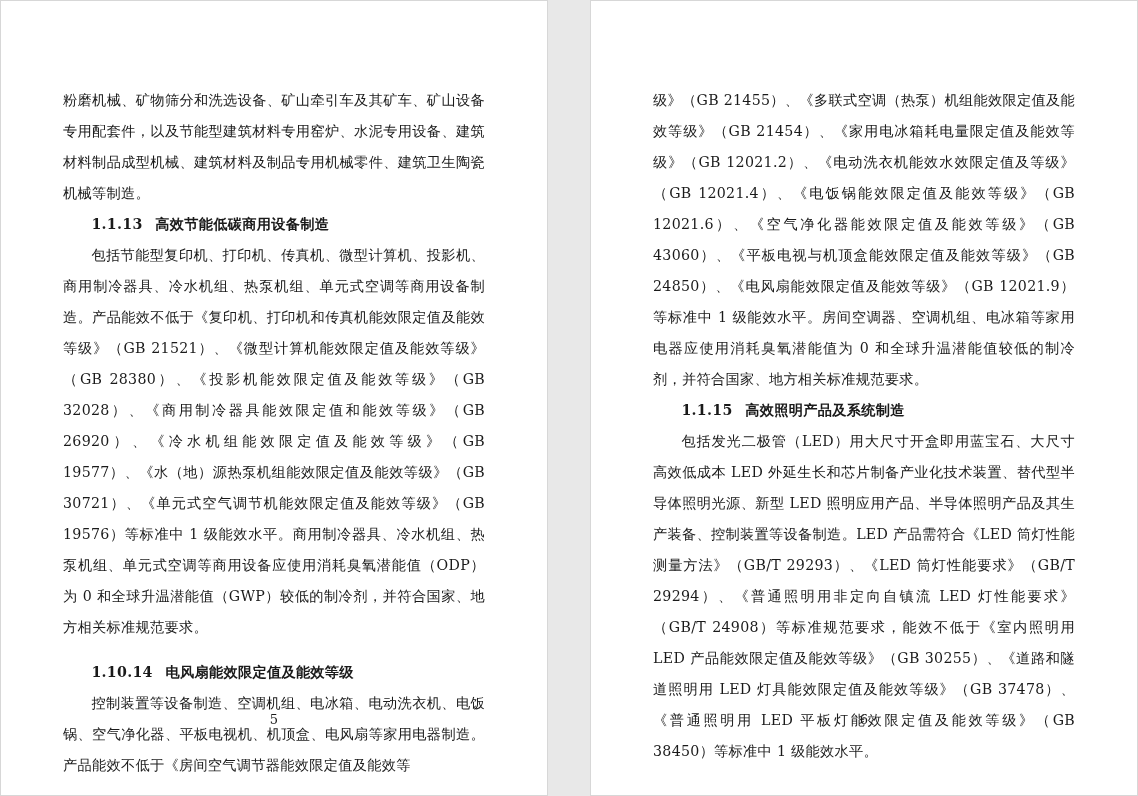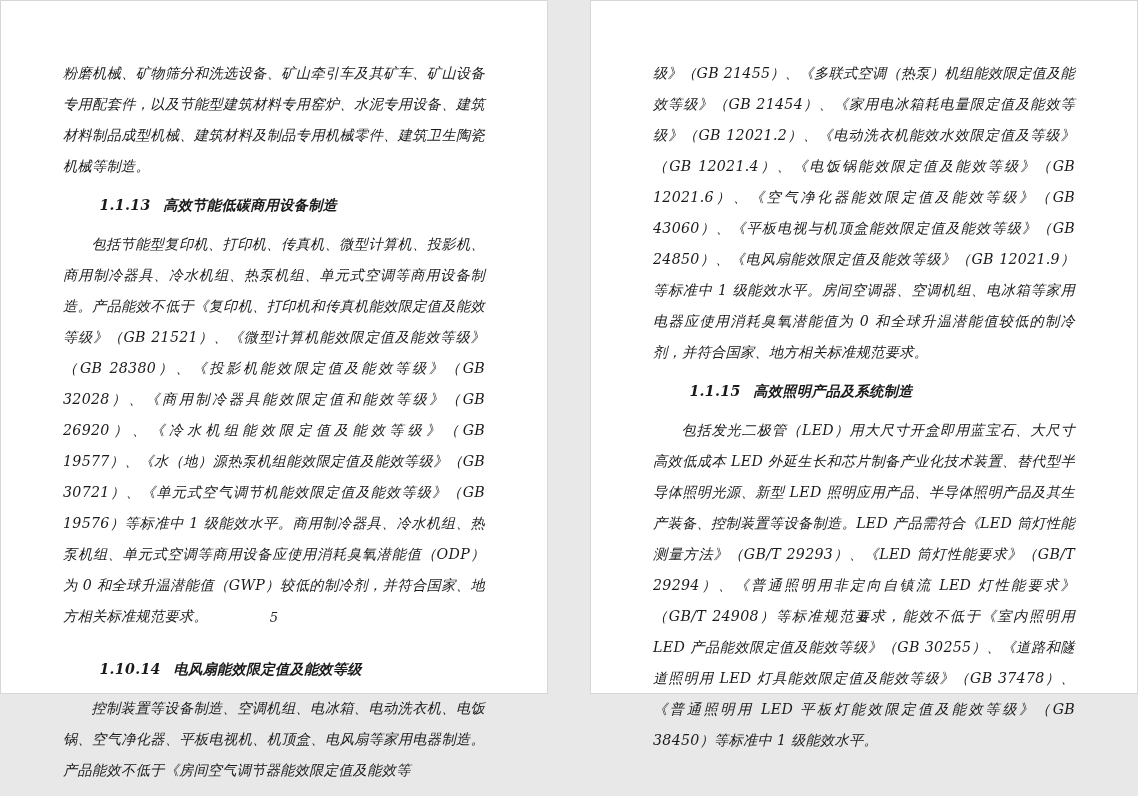--- a/index.html
+++ b/index.html
@@ -19,45 +19,44 @@
     height: 796px;
     box-sizing: border-box;
     align-items: flex-start;
     justify-content: space-between;
   }
   .page {
     background: #ffffff;
     box-sizing: border-box;
     position: relative;
     width: 548px;
-    height: 694px;
-    padding: 57px 62px 0 62px;
+    height: 796px;
+    padding: 84px 62px 0 62px;
     border: 1px solid #d7d7d7;
-    font-style: italic;
   }
   .page-left { margin-left: 0; }
   .page-right { margin-right: 0; }
   .body-text {
     font-size: 14.2px;
     line-height: 31px;
     color: #1a1a1a;
     text-align: justify;
     text-justify: inter-ideograph;
     letter-spacing: 0.3px;
   }
   p.para {
     margin: 0;
     text-indent: 2em;
   }
   p.flush {
     margin: 0;
     text-indent: 0;
   }
   p.heading {
-    margin: 8px;
+    margin: 0;
     text-indent: 2em;
     font-weight: bold;
   }
   .heading .hnum {
     font-weight: bold;
     margin-right: 0.9em;
   }
   .gap {
     height: 14px;
   }

